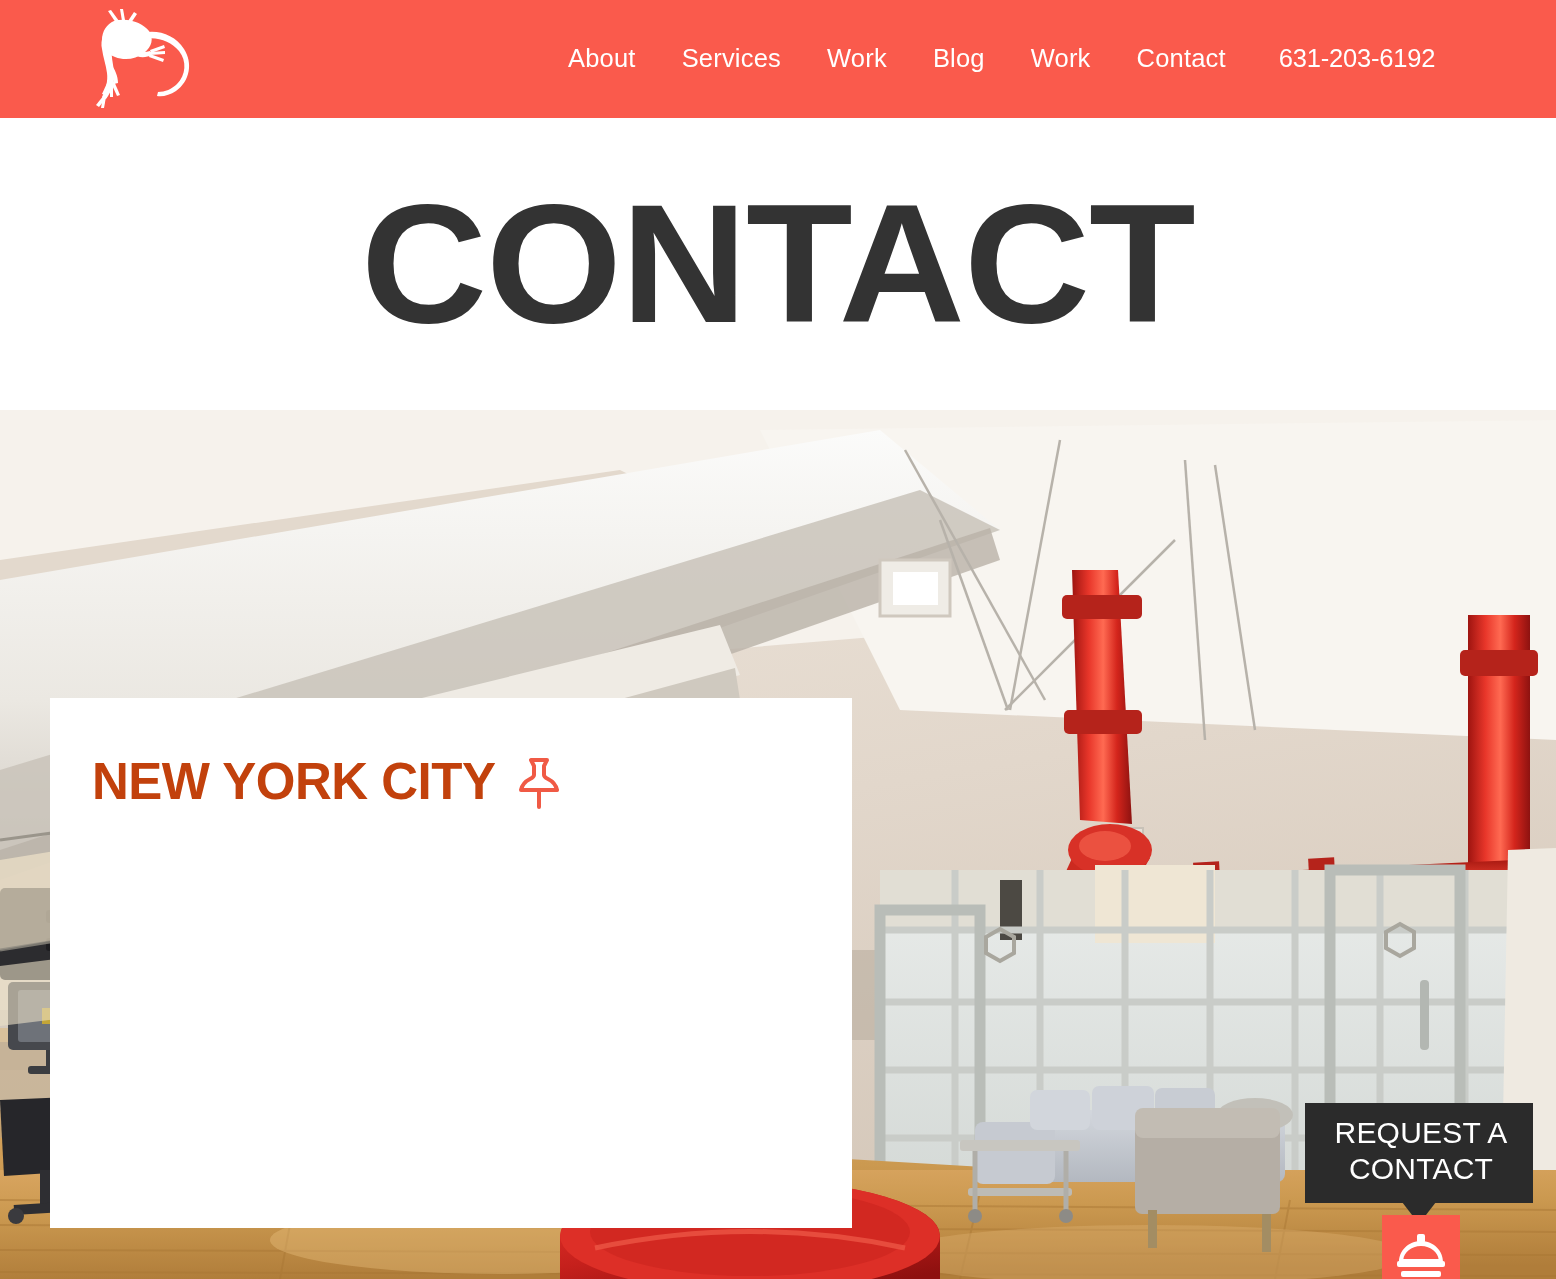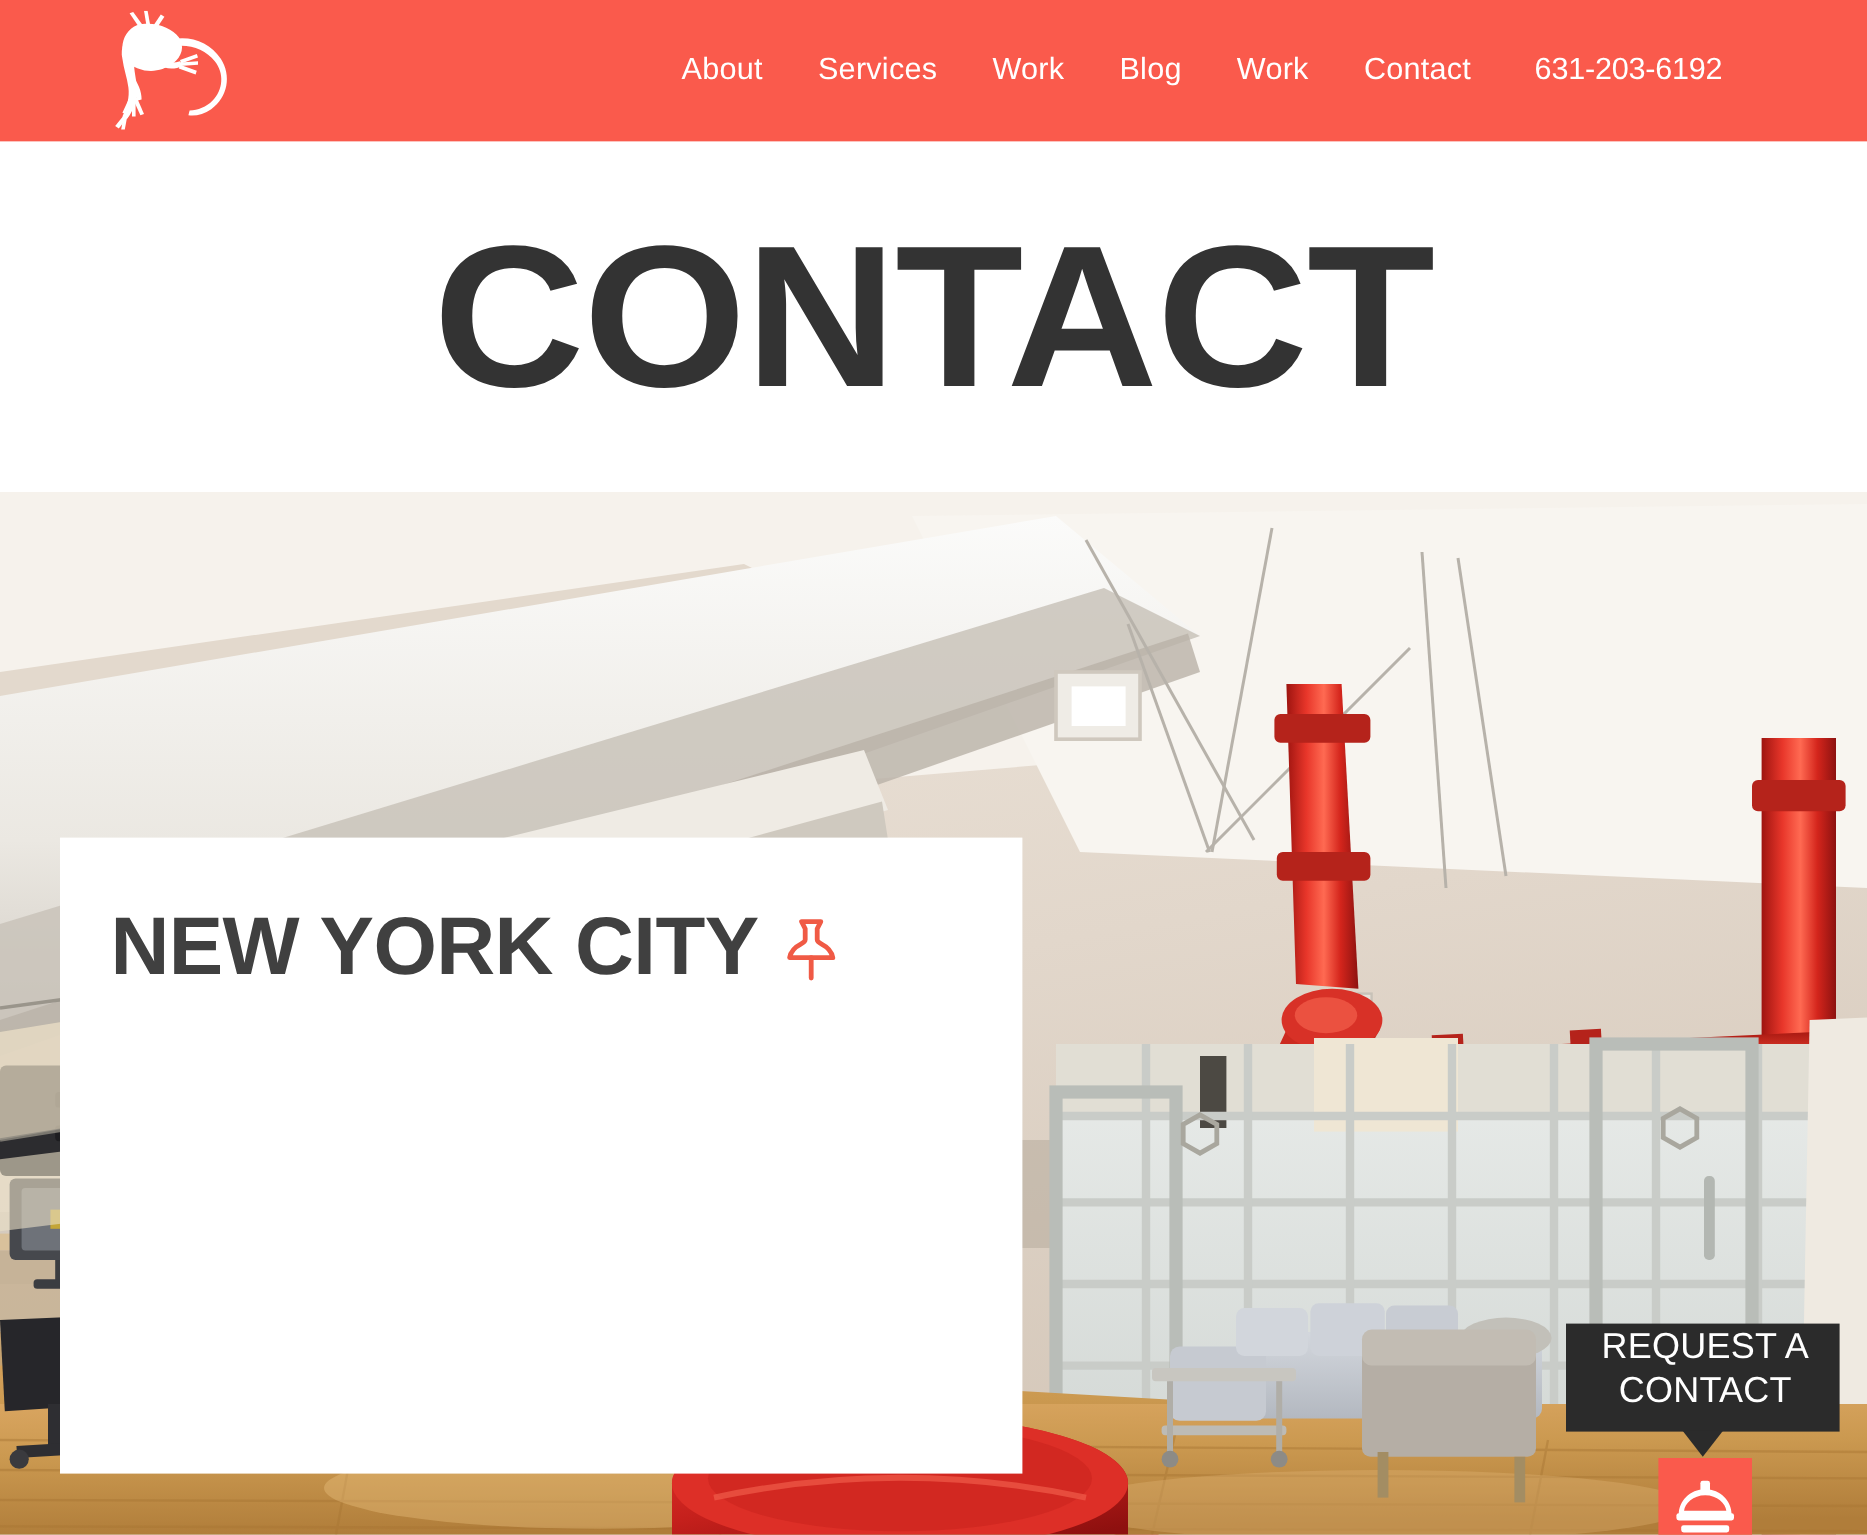--- a/index.html
+++ b/index.html
@@ -75,22 +75,22 @@
     width:802px; height:530px;
     background:#ffffff;
     padding:56px 0 0 40px;
     z-index:5;
   }
   .card-title-row {
     display:flex; align-items:center; gap:22px;
     margin-left:2px;
   }
   .card-title {
-    color:#404040;
-    font-size:68px;
+    color:#c2410c;
+    font-size:51px;
     font-weight:bold;
     letter-spacing:-0.5px;
     line-height:1.05;
     white-space:nowrap;
   }
   .pin-icon { width:44px; height:54px; flex:0 0 auto; margin-top:2px; }
   .pin-icon svg { display:block; }
 
   .addr-list { margin-top:26px; margin-left:3px; }
   .addr-line {
@@ -107,21 +107,21 @@
   
   .cta {
     position:absolute; z-index:6;
     left:1305px; top:1103px;
     width:228px;
   }
   .cta-tooltip {
     position:relative;
     background:#2b2b2b;
     color:#ffffff;
-    padding:2px 14px 16px 18px;
+    padding:12px 14px 16px 18px;
     text-align:center;
     font-size:30px;
     line-height:36px;
     letter-spacing:0.2px;
     font-weight:400;
   }
   .cta-tooltip .tl { display:block; white-space:nowrap; }
   .cta-arrow {
     position:absolute; left:50%; bottom:-21px;
     transform:translateX(-50%);

